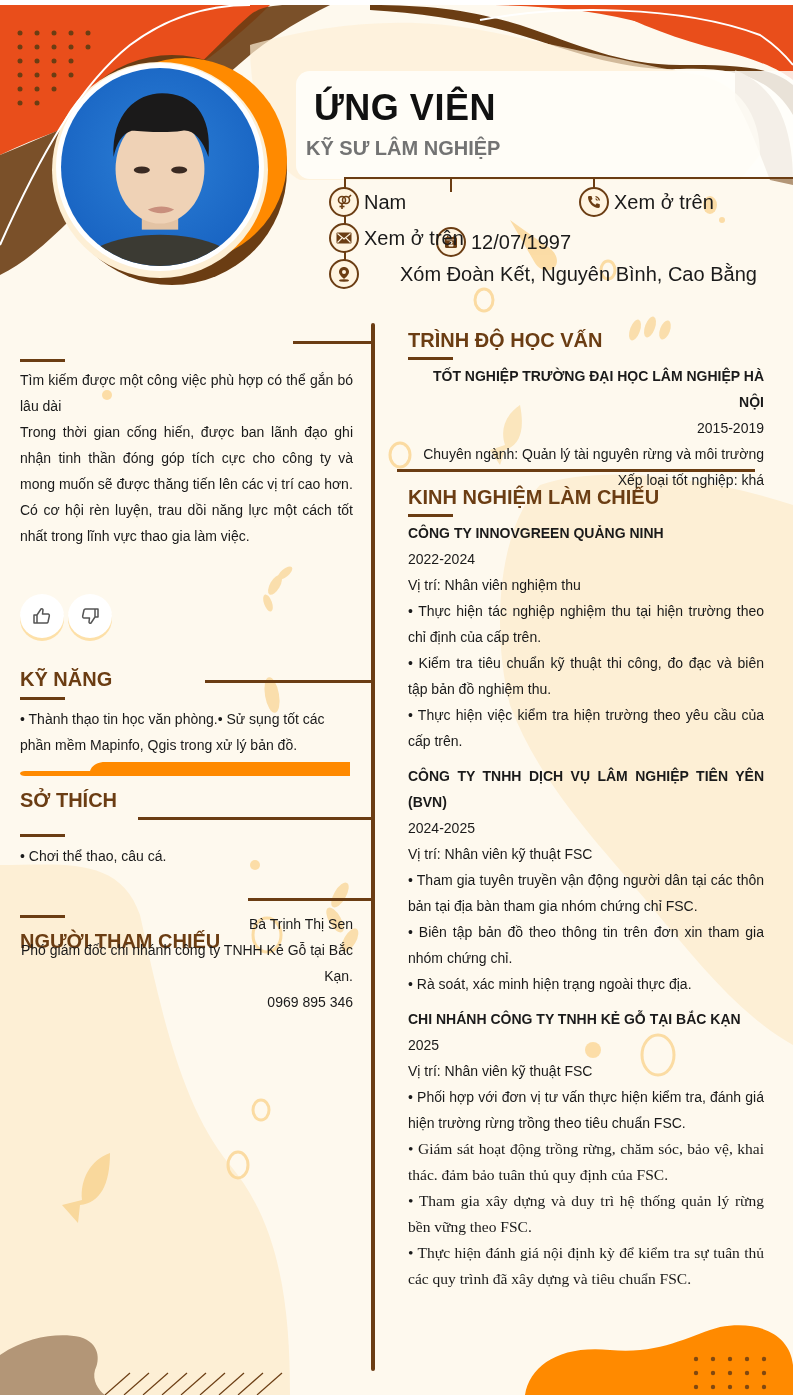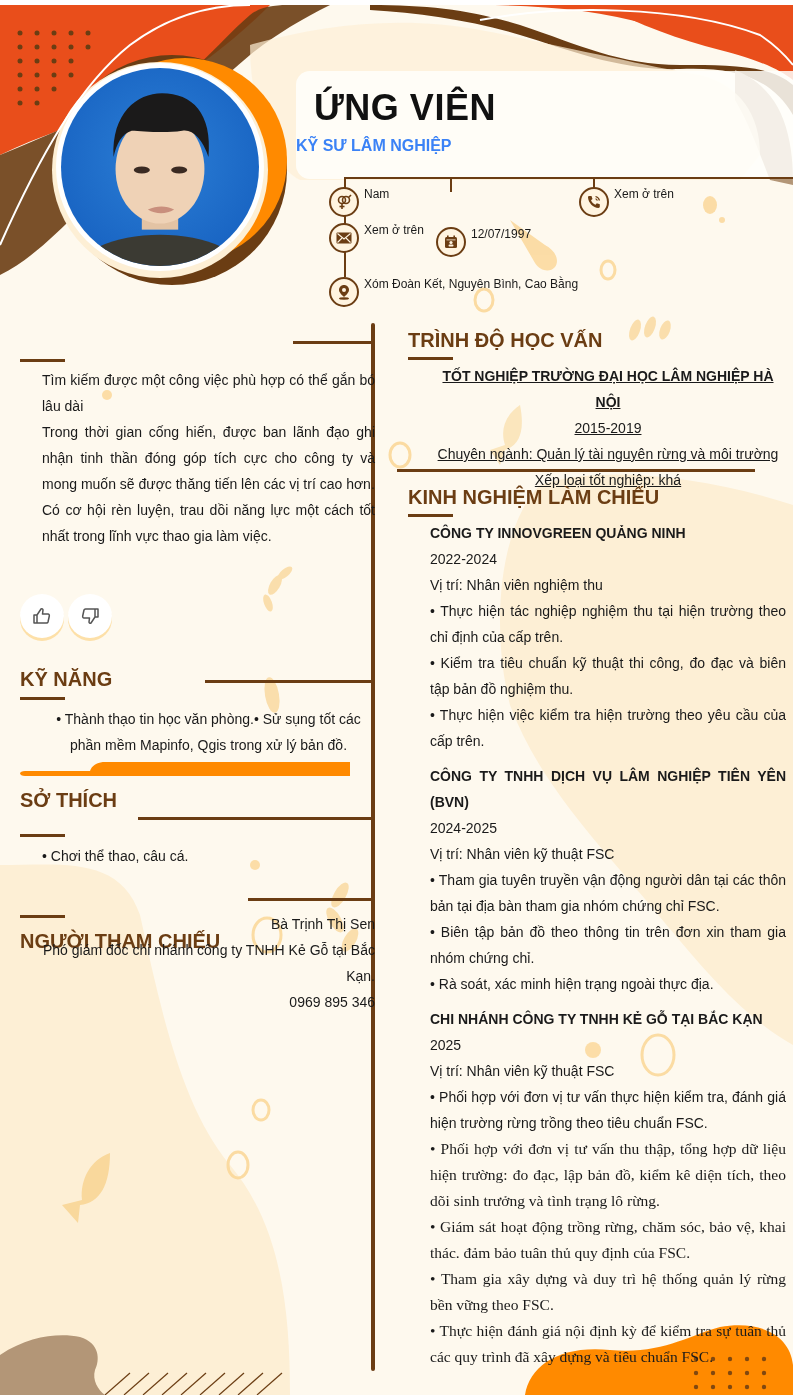--- a/index.html
+++ b/index.html
@@ -15,46 +15,46 @@
   
   .name-box {
     position: absolute; left: 296px; top: 66px; width: 500px; height: 108px;
     background: rgba(255,255,252,0.85); border-radius: 14px 0 0 14px;
   }
   .name {
     position: absolute; left: 314px; top: 82px; font-size: 36px; font-weight: bold;
     color: #111111; letter-spacing: 0.5px;
   }
   .title {
-    position: absolute; left: 296px; top: 132px; font-size: 16px; font-weight: bold; color: #3b82f6;
+    position: absolute; left: 306px; top: 132px; font-size: 20px; font-weight: bold; color: #737373;
   }
   .photo-wrap {
     position: absolute; left: 56px; top: 58px; width: 208px; height: 208px; border-radius: 50%;
     background: #ffffff; padding: 5px;
   }
   .photo {
     width: 100%; height: 100%; border-radius: 50%; background: radial-gradient(circle at 50% 45%, #2c7fd6 0%, #1a66c4 70%, #1557ad 100%);
     position: relative; overflow: hidden;
   }
 
   .info-hline { position: absolute; left: 344px; top: 172px; width: 449px; height: 2px; background: #6b3d13; }
   .info-vline { position: absolute; width: 2px; background: #6b3d13; }
-  .info-item { position: absolute; display: flex; height: 30px; font-size: 12px; color: #1a1a1a; }
+  .info-item { position: absolute; display: flex; align-items: center; height: 30px; font-size: 20px; color: #1a1a1a; }
   .info-icon {
     width: 30px; height: 30px; border-radius: 50%; border: 2.5px solid #6b3d13; background: #fff4e0;
     display: flex; align-items: center; justify-content: center; margin-right: 5px; flex-shrink: 0;
   }
 
   
   .sec-title { position: absolute; font-size: 20px; font-weight: bold; color: #6b3d13; white-space: nowrap; }
   .sec-underline { position: absolute; width: 45px; height: 3px; background: #6b3d13; }
   .sec-rule { position: absolute; height: 3px; background: #6b3d13; }
   .vline { position: absolute; left: 371px; top: 318px; width: 4px; height: 1048px; background: #6b3d13; border-radius: 2px; }
 
-  .para { position: absolute; font-size: 14px; line-height: 26px; color: #1a1a1a; text-align: justify; margin-left: 22px; }
+  .para { position: absolute; font-size: 14px; line-height: 26px; color: #1a1a1a; text-align: justify; }
   .para p { margin: 0; }
   .bold { font-weight: bold; }
   .serif { font-family: "Liberation Serif", "DejaVu Serif", serif; font-size: 15.5px; }
 
   .thumb {
     position: absolute; width: 44px; height: 44px; border-radius: 50%; background: #ffffff;
     display: flex; align-items: center; justify-content: center;
     box-shadow: 0 3px 0 #fde0a8;
   }
   .skill-bar { position: absolute; left: 20px; top: 756px; width: 330px; height: 15px; }
@@ -248,21 +248,21 @@
     <div class="info-item" style="left:329px; top:218px;">
       <span class="info-icon">
         <svg width="16" height="12" viewBox="0 0 16 12">
             <rect x="0.5" y="0.5" width="15" height="11" rx="1" fill="#6b3d13"></rect>
             <path d="M1.5,1.5 L8,7 L14.5,1.5" stroke="#fff4e0" stroke-width="1.1" fill="none"></path>
             <path d="M1.5,10.5 L6,6 M14.5,10.5 L10,6" stroke="#fff4e0" stroke-width="1.1"></path>
           </svg>
       </span>
       <span>Xem ở trên</span>
     </div>
-    <div class="info-item" style="left:329px; top:272px;">
+    <div class="info-item" style="left:329px; top:254px;gap:36px;">
       <span class="info-icon">
         <svg width="14" height="16" viewBox="0 0 14 16">
             <path d="M7,1 C4,1 2,3.2 2,6 C2,9 7,13 7,13 C7,13 12,9 12,6 C12,3.2 10,1 7,1 Z" fill="#6b3d13"></path>
             <circle cx="7" cy="6" r="2" fill="#fff4e0"></circle>
             <ellipse cx="7" cy="14.5" rx="5" ry="1.2" fill="#6b3d13"></ellipse>
           </svg>
       </span>
       <span>Xóm Đoàn Kết, Nguyên Bình, Cao Bằng</span>
     </div>
 
@@ -283,42 +283,42 @@
     </div>
     <div class="thumb" style="left:68px; top:589px;">
       <svg width="20" height="20" viewBox="0 0 20 20">
           <path d="M18,11 L15,11 L15,3 L18,3 Z M15,11 L11,17 C10,17.5 9,17 9,16 L9.5,12 L4,12 C3,12 2.5,11 2.7,10 L4,4 C4.2,3.3 4.8,3 5.5,3 L15,3" stroke="#555" stroke-width="1.5" fill="none" stroke-linejoin="round"></path>
         </svg>
     </div>
 
     <div class="sec-title" style="left:20px; top:663px;">KỸ NĂNG</div>
     <div class="sec-underline" style="left:20px; top:692px;"></div>
     <div class="sec-rule" style="left:205px; top:675px; width:168px;"></div>
-    <div class="para" style="left:20px; top:701px; width:333px; text-align:center;">• Thành thạo tin học văn phòng.• Sử sụng tốt các phần mềm Mapinfo, Qgis trong xử lý bản đồ.</div>
+    <div class="para" style="left:20px; top:701px; width:333px; text-align:left;">• Thành thạo tin học văn phòng.• Sử sụng tốt các phần mềm Mapinfo, Qgis trong xử lý bản đồ.</div>
     <svg class="skill-bar" viewBox="0 0 330 15">
       <path d="M5,10 L70,10 C72,4 78,1 85,1 L330,1 L330,15 L5,15 C2,15 0,13.5 0,12.5 C0,11 2,10 5,10 Z" fill="#ff8a00"></path>
     </svg>
 
     <div class="sec-title" style="left:20px; top:784px;">SỞ THÍCH</div>
     <div class="sec-underline" style="left:20px; top:829px;"></div>
     <div class="sec-rule" style="left:138px; top:812px; width:235px;"></div>
     <div class="para" style="left:20px; top:838px; width:333px;">• Chơi thể thao, câu cá.</div>
 
     <div class="sec-title" style="left:20px; top:881px;margin-top:44px;">NGƯỜI THAM CHIẾU</div>
     <div class="sec-underline" style="left:20px; top:910px;"></div>
     <div class="sec-rule" style="left:248px; top:893px; width:125px;"></div>
     <div class="para" style="left:20px; top:906px; width:333px; text-align:right;">
       <p>Bà Trịnh Thị Sen</p>
       <p>Phó giám đốc chi nhánh công ty TNHH Kẻ Gỗ tại Bắc Kạn.</p>
       <p>0969 895 346</p>
     </div>
 
     <div class="sec-title" style="left:408px; top:324px;">TRÌNH ĐỘ HỌC VẤN</div>
     <div class="sec-underline" style="left:408px; top:352px;"></div>
-    <div class="para" style="left:408px; top:358px; width:356px; text-align:center;text-decoration:underline;">
+    <div class="para" style="left:408px; top:358px; width:356px; text-align:right;">
       <p class="bold">TỐT NGHIỆP TRƯỜNG ĐẠI HỌC LÂM NGHIỆP HÀ NỘI</p>
       <p>2015-2019</p>
       <p>Chuyên ngành: Quản lý tài nguyên rừng và môi trường</p>
       <p>Xếp loại tốt nghiệp:  khá</p>
     </div>
     <div class="sec-rule" style="left:397px; top:464px; width:358px;"></div>
 
     <div class="sec-title" style="left:408px; top:481px;">KINH NGHIỆM LÀM CHIẾU</div>
     <div class="sec-underline" style="left:408px; top:509px;"></div>
 
@@ -338,19 +338,18 @@
       <p>• Tham gia tuyên truyền vận động người dân tại các thôn bản tại địa bàn tham gia nhóm chứng chỉ FSC.</p>
       <p>• Biên tập bản đồ theo thông tin trên đơn xin tham gia nhóm chứng chỉ.</p>
       <p>• Rà soát, xác minh hiện trạng ngoài thực địa.</p>
     </div>
 
     <div class="para" style="left:408px; top:1001px; width:356px;">
       <p class="bold">CHI NHÁNH CÔNG TY TNHH KẺ GỖ TẠI BẮC KẠN</p>
       <p>2025</p>
       <p>Vị trí: Nhân viên kỹ thuật FSC</p>
       <p>• Phối hợp với đơn vị tư vấn thực hiện kiểm tra, đánh giá hiện trường rừng trồng theo tiêu chuẩn FSC.</p>
-      <p class="serif">• Phối hợp với đơn vị tư vấn thu thập, tổng hợp dữ liệu hiện trường: đo đạc, lập bản đồ, kiểm kê diện tích, theo dõi sinh trưởng và tình trạng lô rừng.</p>
       <p class="serif">• Giám sát hoạt động trồng rừng, chăm sóc, bảo vệ, khai thác. đảm bảo tuân thủ quy định của FSC.</p>
       <p class="serif">• Tham gia xây dựng và duy trì hệ thống quản lý rừng bền vững theo FSC.</p>
       <p class="serif">• Thực hiện đánh giá nội định kỳ để kiểm tra sự tuân thủ các quy trình đã xây dựng và tiêu chuẩn FSC.</p>
     </div>
   </div>
 </div>
 
 </body></html>

